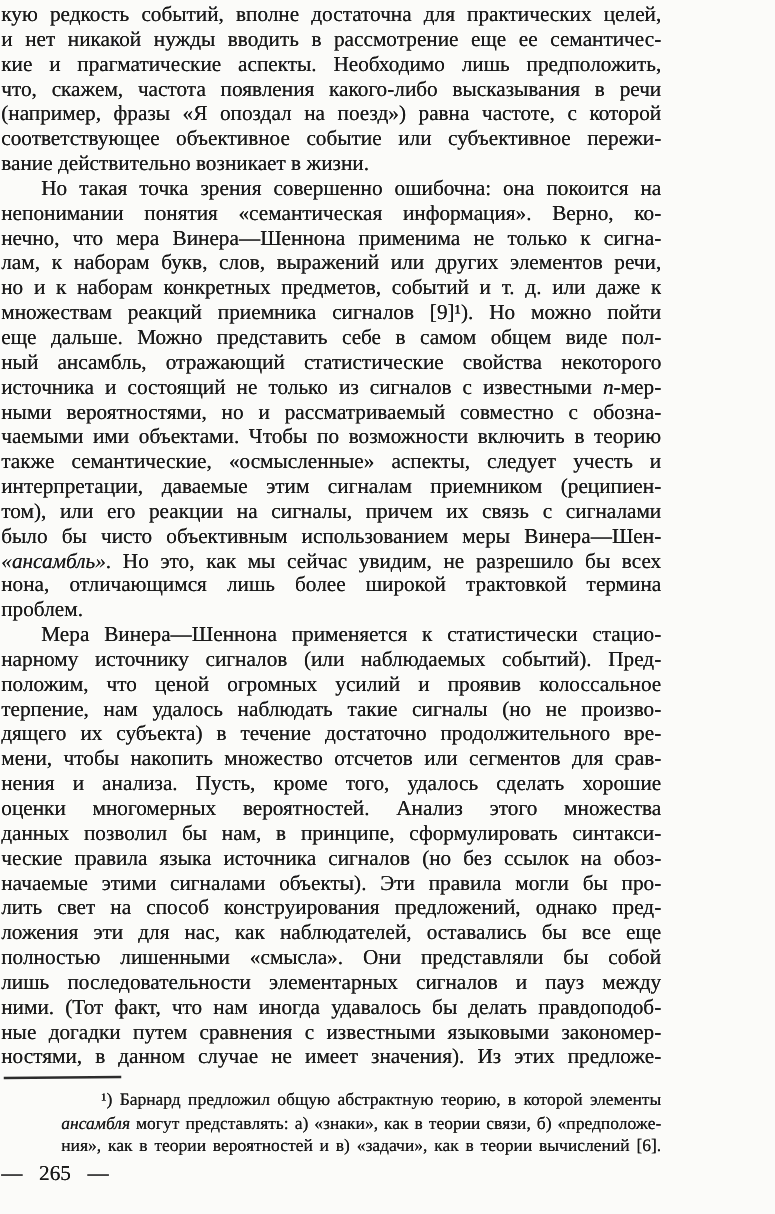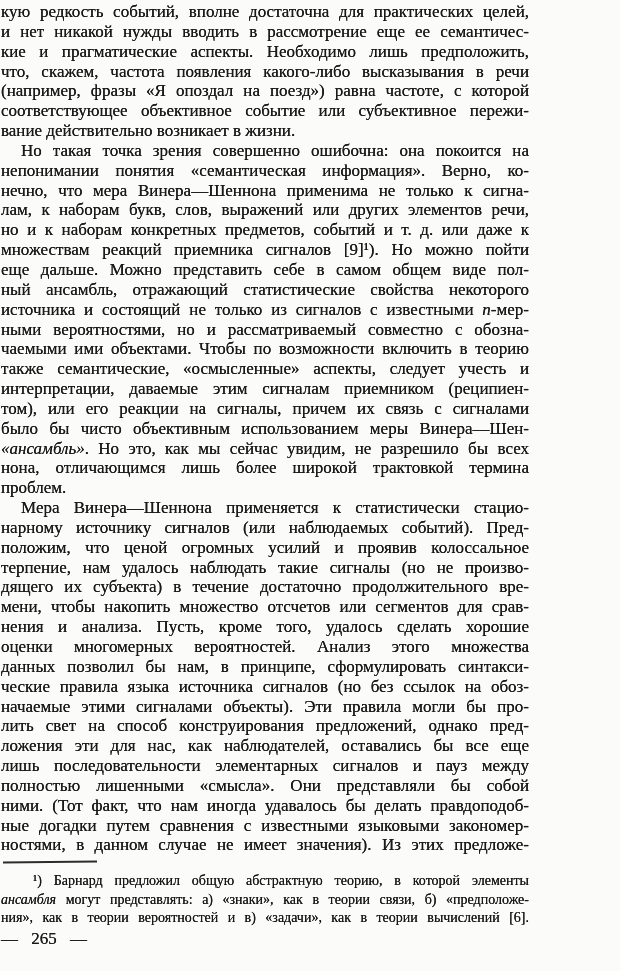--- a/index.html
+++ b/index.html
@@ -28,36 +28,37 @@
     text-shadow: 0 0 0.35px currentColor;
   }
   .para { margin: 0; }
   .line {
     text-align: justify;
     text-align-last: justify;
     white-space: normal;
     overflow: hidden;
     height: 19.85px;
   }
-  .line.indent { padding-left: 20px; }
+  .line.indent { padding-left: 32px; }
   .line.last { text-align-last: left; }
   .it { font-style: italic; }
   .footnote-rule {
     margin-top: 6px;
     margin-left: 2px;
     width: 94px;
     height: 0;
     border-top: 2px solid #2c2c2c;
     transform: rotate(-0.6deg);
   }
   .footnote {
     margin-top: 9px;
     font-size: 14px;
     line-height: 18.4px;
     text-shadow: 0 0 0.3px currentColor;
+    padding-left: 48px;
   }
   .fline {
     text-align: justify;
     text-align-last: justify;
     overflow: hidden;
     height: 18.4px;
   }
   .fline.indent { padding-left: 32px; }
   .page-number {
     margin-top: 2px;
@@ -109,22 +110,22 @@
         <div class="line">терпение, нам удалось наблюдать такие сигналы (но не произво-</div>
         <div class="line">дящего их субъекта) в течение достаточно продолжительного вре-</div>
         <div class="line">мени, чтобы накопить множество отсчетов или сегментов для срав-</div>
         <div class="line">нения и анализа. Пусть, кроме того, удалось сделать хорошие</div>
         <div class="line">оценки многомерных вероятностей. Анализ этого множества</div>
         <div class="line">данных позволил бы нам, в принципе, сформулировать синтакси-</div>
         <div class="line">ческие правила языка источника сигналов (но без ссылок на обоз-</div>
         <div class="line">начаемые этими сигналами объекты). Эти правила могли бы про-</div>
         <div class="line">лить свет на способ конструирования предложений, однако пред-</div>
         <div class="line">ложения эти для нас, как наблюдателей, оставались бы все еще</div>
+        <div class="line">полностью лишенными «смысла». Они представляли бы собой</div>
         <div class="line">лишь последовательности элементарных сигналов и пауз между</div>
-        <div class="line">полностью лишенными «смысла». Они представляли бы собой</div>
         <div class="line">ними. (Тот факт, что нам иногда удавалось бы делать правдоподоб-</div>
         <div class="line">ные догадки путем сравнения с известными языковыми закономер-</div>
         <div class="line">ностями, в данном случае не имеет значения). Из этих предложе-</div>
       </div>
     </div>
   <div class="footnote-rule"></div>
   <div class="footnote">
       <div class="fline indent">¹) Барнард предложил общую абстрактную теорию, в которой элементы</div>
       <div class="fline"><span class="it">ансамбля</span><span> могут представлять: а) «знаки», как в теории связи, б) «предположе-</span></div>
       <div class="fline">ния», как в теории вероятностей и в) «задачи», как в теории вычислений [6].</div>

